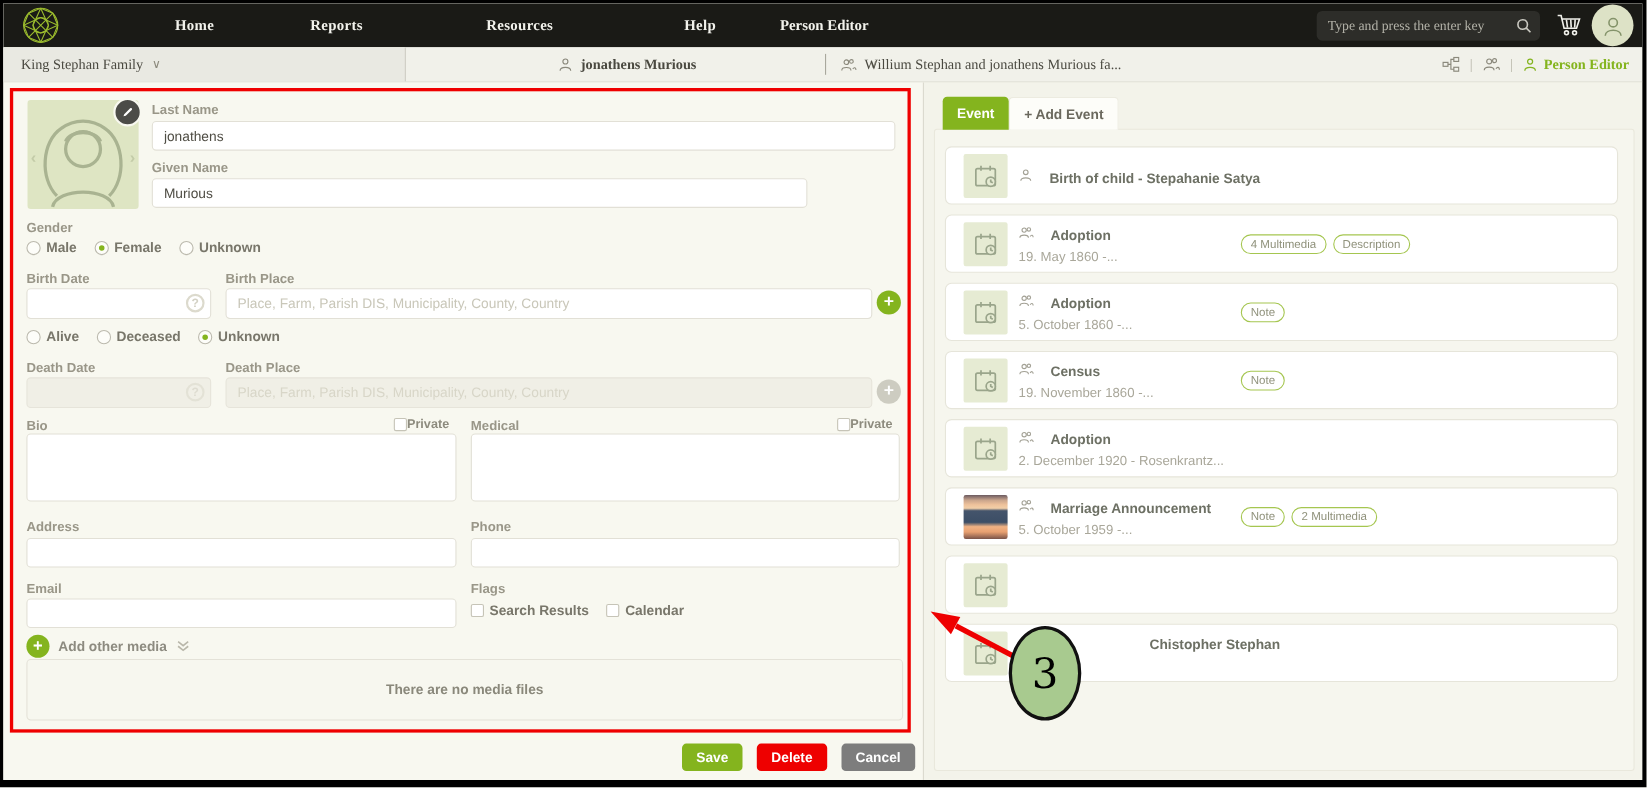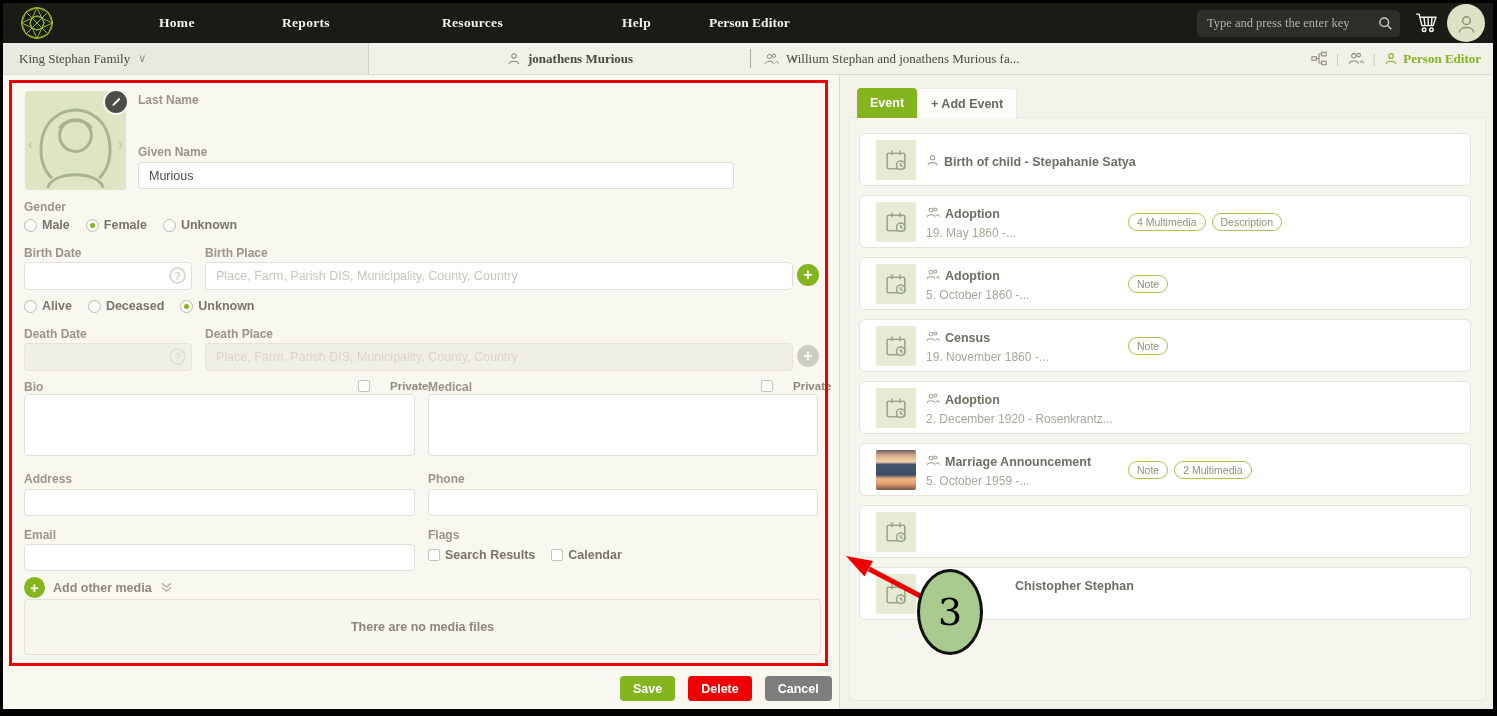--- a/index.html
+++ b/index.html
@@ -66,21 +66,21 @@
   .rdot{width:13px;height:13px;border-radius:50%;border:1px solid #bcbaae;background:#fdfdf9;position:relative;}
   .radio-item.checked .rdot::after{content:"";position:absolute;left:3px;top:3px;width:5px;height:5px;
     border-radius:50%;background:#84b41e;}
   .rlabel{font-size:12.5px;font-weight:700;color:#78766a;}
   .qmark{position:absolute;right:6px;top:5px;width:17px;height:17px;border-radius:50%;
     border:2px solid #dcdacd;color:#d3d1c4;font-size:11px;font-weight:700;
     display:flex;align-items:center;justify-content:center;}
   .plus-btn{position:absolute;width:22px;height:22px;border-radius:50%;background:#84b41e;color:#fff;
     font-size:16px;font-weight:700;display:flex;align-items:center;justify-content:center;line-height:1;cursor:pointer;}
   .plus-btn.disabled{background:#cdccc1;cursor:default;}
-  .priv{position:absolute;display:flex;align-items:center;gap:20px;}
+  .priv{position:absolute;display:flex;align-items:center;gap:0;}
   .cbox{width:12px;height:12px;border:1px solid #c6c4b7;background:#fff;border-radius:2px;cursor:pointer;}
   .cblabel{font-size:11.5px;font-weight:700;color:#8d8b7e;}
   .flag-row{position:absolute;display:flex;gap:16px;align-items:center;}
   .flag-item{display:flex;align-items:center;gap:5px;}
   .addmedia{position:absolute;left:21px;top:574px;display:flex;align-items:center;gap:8px;cursor:pointer;}
   .addmedia .pcirc{width:21px;height:21px;border-radius:50%;background:#84b41e;color:#fff;font-size:15px;
     font-weight:700;display:flex;align-items:center;justify-content:center;line-height:1;}
   .addmedia .amlabel{font-size:12.5px;font-weight:700;color:#8d8b80;}
   .media-box{position:absolute;left:21px;top:596px;width:797px;height:56px;background:#f7f7ef;
     border:1px solid #e4e2d8;border-radius:4px;display:flex;align-items:center;justify-content:center;
@@ -96,21 +96,21 @@
   .tab.active{background:#84b41e;color:#fff;}
   .tab.plain{background:#fdfdf9;color:#6b695e;border:1px solid #ecebe0;border-bottom:none;}
   .event-list{position:absolute;left:856px;top:130px;width:612px;}
   .event-card{position:relative;height:53px;margin-bottom:9px;background:#fff;
     border:1px solid #e6e5da;border-radius:6px;cursor:pointer;}
   .ev-icon{position:absolute;left:16px;top:6px;width:40px;height:40px;background:#e6ebd3;border-radius:2px;
     display:flex;align-items:center;justify-content:center;}
   .ev-icon.thumb{background:linear-gradient(180deg,#6b5a60 0%,#caa58c 12%,#eec29b 22%,#f2cfa8 30%,
     #44546b 36%,#3c4e66 62%,#f0b284 72%,#e8a070 84%,#7a5348 100%);}
   .ev-body{position:absolute;left:66px;top:0;bottom:0;right:200px;}
-  .ev-title-row{display:flex;align-items:center;gap:5px;margin-top:9px;}
+  .ev-title-row{display:flex;align-items:center;gap:15px;margin-top:9px;}
   .ev-body.centered .ev-title-row{margin-top:19px;}
   .ev-title{font-size:12.5px;font-weight:700;color:#6d7064;}
   .ev-gap{display:inline-block;width:52px;}
   .ev-date{font-size:12px;color:#a9a79a;margin-top:3px;}
   .ev-badges{position:absolute;left:268px;top:50%;transform:translateY(-50%);display:flex;gap:6px;}
   .badge{border:1.5px solid #a5c650;border-radius:10px;padding:2px 8px;font-size:10.5px;color:#90927c;
     background:#fff;white-space:nowrap;}
   
   .anno-rect{position:absolute;left:6px;top:77px;width:819px;height:586px;
     border:3px solid #ef0000;z-index:7;pointer-events:none;}
@@ -219,20 +219,21 @@
     <span class="pchev pl">‹</span>
     <span class="pchev pr">›</span>
   </div>
   <div class="edit-btn">
     <svg viewBox="0 0 16 16" width="12" height="12">
       <path d="M3,13 L5.8,12.4 L13,5.2 A1.3,1.3 0 0 0 11.1,3.3 L3.9,10.5 Z" fill="#fff"></path>
     </svg>
   </div>
 
   <span class="flabel" style="left:135px;top:90px;">Last Name</span>
+  <input class="tinput" style="left: 135px; top: 107px; width: 676px;" value="jonathens">
   <span class="flabel" style="left:135px;top:142px;">Given Name</span>
   <input class="tinput" style="left: 135px; top: 159px; width: 596px;" value="Murious">
 
   <span class="flabel" style="left:21px;top:197px;">Gender</span>
   <div class="radio-row" style="left:21px;top:215px;">
     <span class="radio-item">
         <i class="rdot"></i>
         <span class="rlabel">Male</span>
       </span>
     <span class="radio-item checked">

